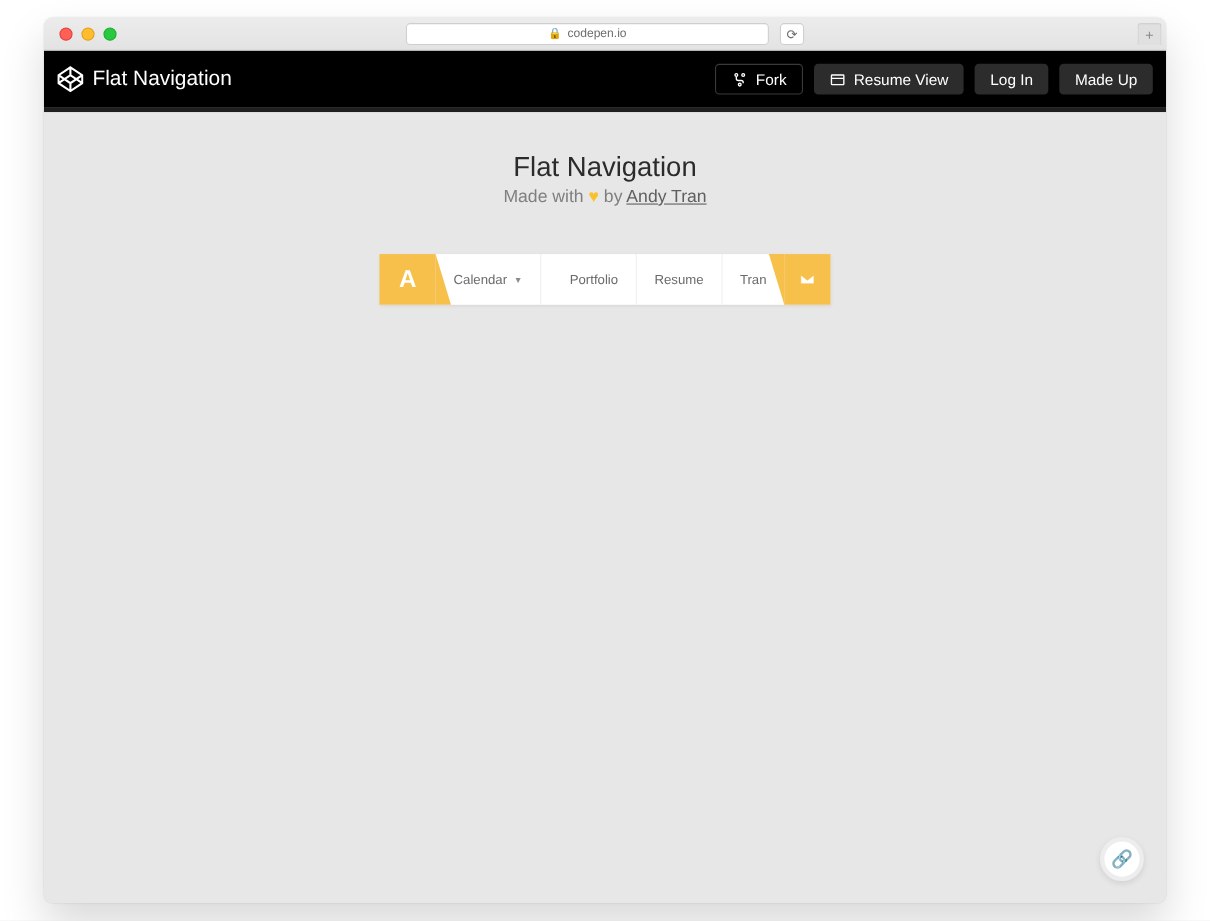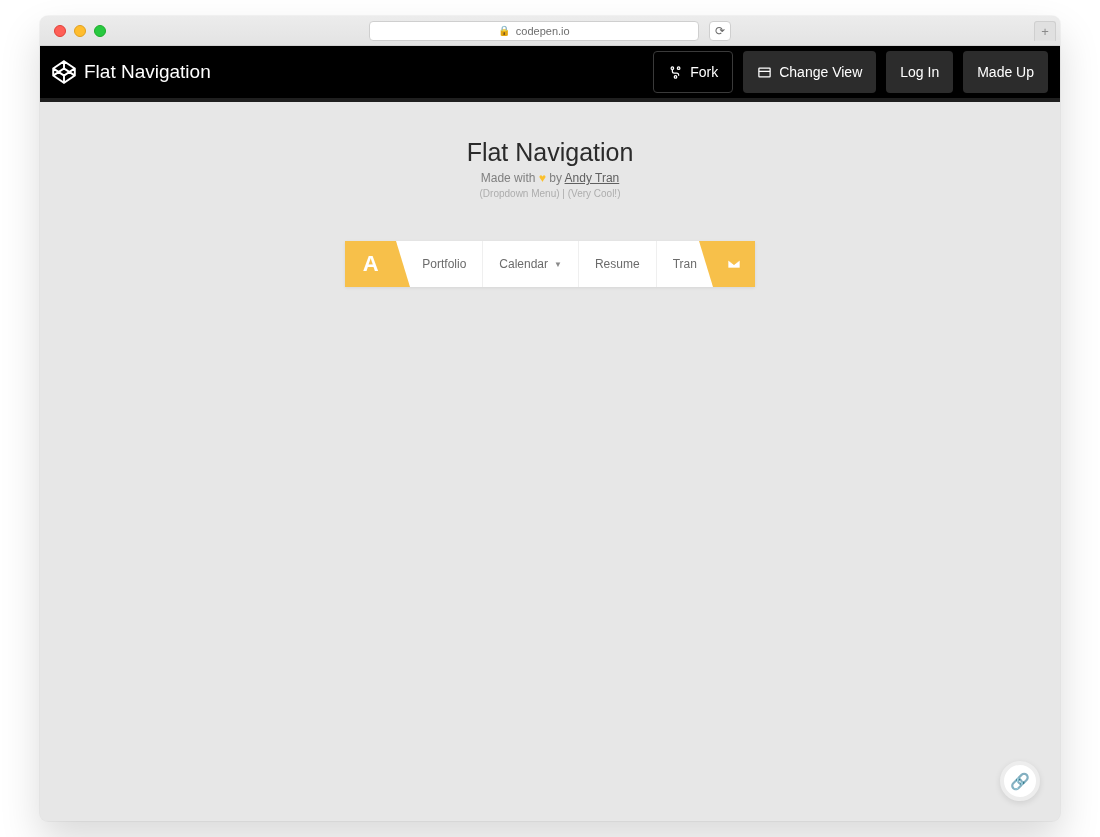--- a/index.html
+++ b/index.html
@@ -94,21 +94,21 @@
   .cp-logo { color:#fff; display:flex; align-items:center; gap:8px; }
   .cp-logo svg { width:24px; height:24px; }
   .pen-title { color:#fff; font-size: 19px; font-weight:500; }
 
   .cp-spacer { flex:1; }
 
   .cp-btn {
     background:#2c2c2c;
     color:#fff;
     border-radius:4px;
-    height:42px;
+    height:28px;
     padding: 0 14px;
     display:flex;
     align-items:center;
     gap:7px;
     font-size: 14px;
     font-weight:500;
     cursor:pointer;
   }
   .cp-btn.fork {
     background:#000;
@@ -120,21 +120,21 @@
 
   .content {
     flex:1;
     background:#e7e7e7;
     position:relative;
     overflow:hidden;
   }
 
   .hero { text-align:center; margin-top: 36px; }
   .hero-title { font-size: 25px; font-weight:400; color:#2b2b2b; }
-  .hero-sub { font-size: 12px; color:#7f7f7f; margin-top:4px; }
+  .hero-sub { font-size: 16px; color:#7f7f7f; margin-top:4px; }
   .heart { color:#fbc02d; }
   .author-link { color:#5f5f5f; text-decoration:underline; }
   .hero-meta { font-size: 10px; color:#adadad; margin-top:3px; }
 
   
   .flatnav {
     margin: 42px auto 0;
     width: 410px;
     height: 46px;
     display:flex;
@@ -238,51 +238,50 @@
       <svg viewBox="0 0 24 24">
           <path d="M7 3a2 2 0 100 4 2 2 0 000-4zm10 0a2 2 0 100 4 2 2 0 000-4zM7 7v3c0 2 1 3 3 3h4c2 0 3 1 3 3v1M12 21a2 2 0 100-4 2 2 0 000 4z" fill="none" stroke="#fff" stroke-width="2"></path>
         </svg>
       <span>Fork</span>
     </div>
     <div class="cp-btn">
       <svg viewBox="0 0 24 24">
           <rect x="3" y="5" width="18" height="14" rx="1" fill="none" stroke="#fff" stroke-width="2"></rect>
           <line x1="3" y1="10" x2="21" y2="10" stroke="#fff" stroke-width="2"></line>
         </svg>
-      <span>Change View</span>
+      <span>Resume View</span>
     </div>
     <div class="cp-btn">
       <span>Log In</span>
     </div>
     <div class="cp-btn">
       <span>Made Up</span>
     </div>
   </div>
   <div class="cp-strip"></div>
 
   <div class="content">
 
     <div class="hero">
       <div class="hero-title">Flat Navigation</div>
       <div class="hero-sub">
         <span>Made with </span><span class="heart">♥</span><span> by </span><a class="author-link">Andy Tran</a>
       </div>
-      <div class="hero-meta">(Dropdown Menu) | (Very Cool!)</div>
     </div>
 
     <div class="flatnav">
       <div class="brand-cap">
         <span class="brand-letter">A</span>
       </div>
-      <div class="nav-item first">
-        <span>Portfolio</span>
-      </div>
       <div class="nav-item">
         <span>Calendar</span>
         <span class="caret-down">▼</span>
+      </div>
+      <div class="nav-item first">
+        <span>Portfolio</span>
       </div>
       <div class="nav-item">
         <span>Resume</span>
       </div>
       <div class="nav-item" style="border-right:none">
         <span>Tran</span>
       </div>
       <div class="mail-cap">
         <svg viewBox="0 0 24 24">
             <path d="M3 6h18v12H3z M3 6l9 7 9-7" fill="#fff" stroke="#f7c04a" stroke-width="1"></path>

